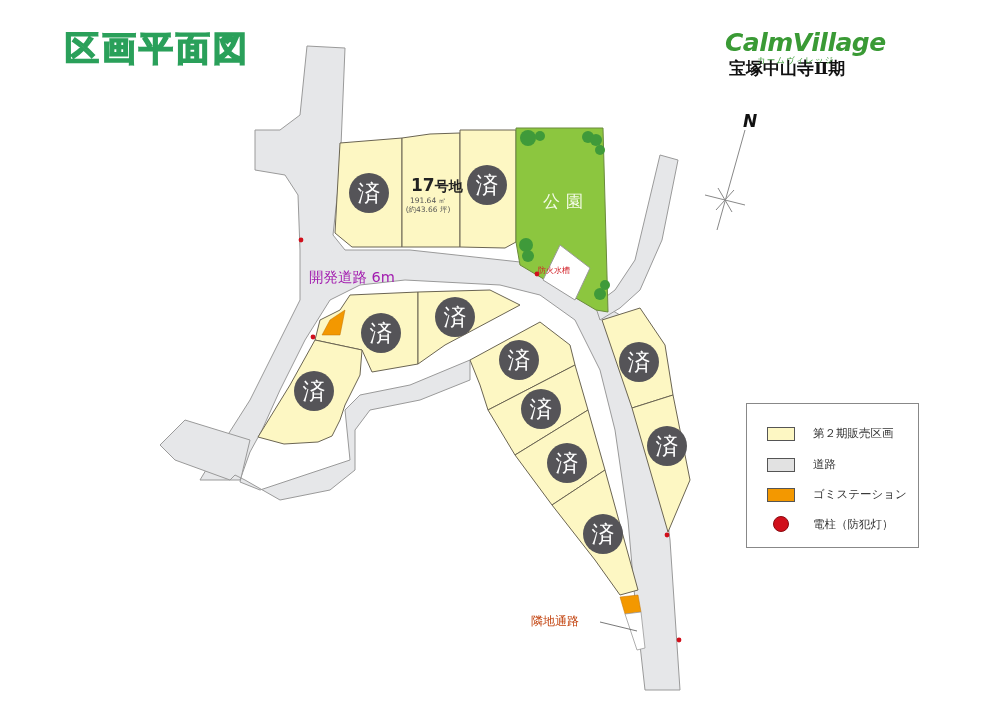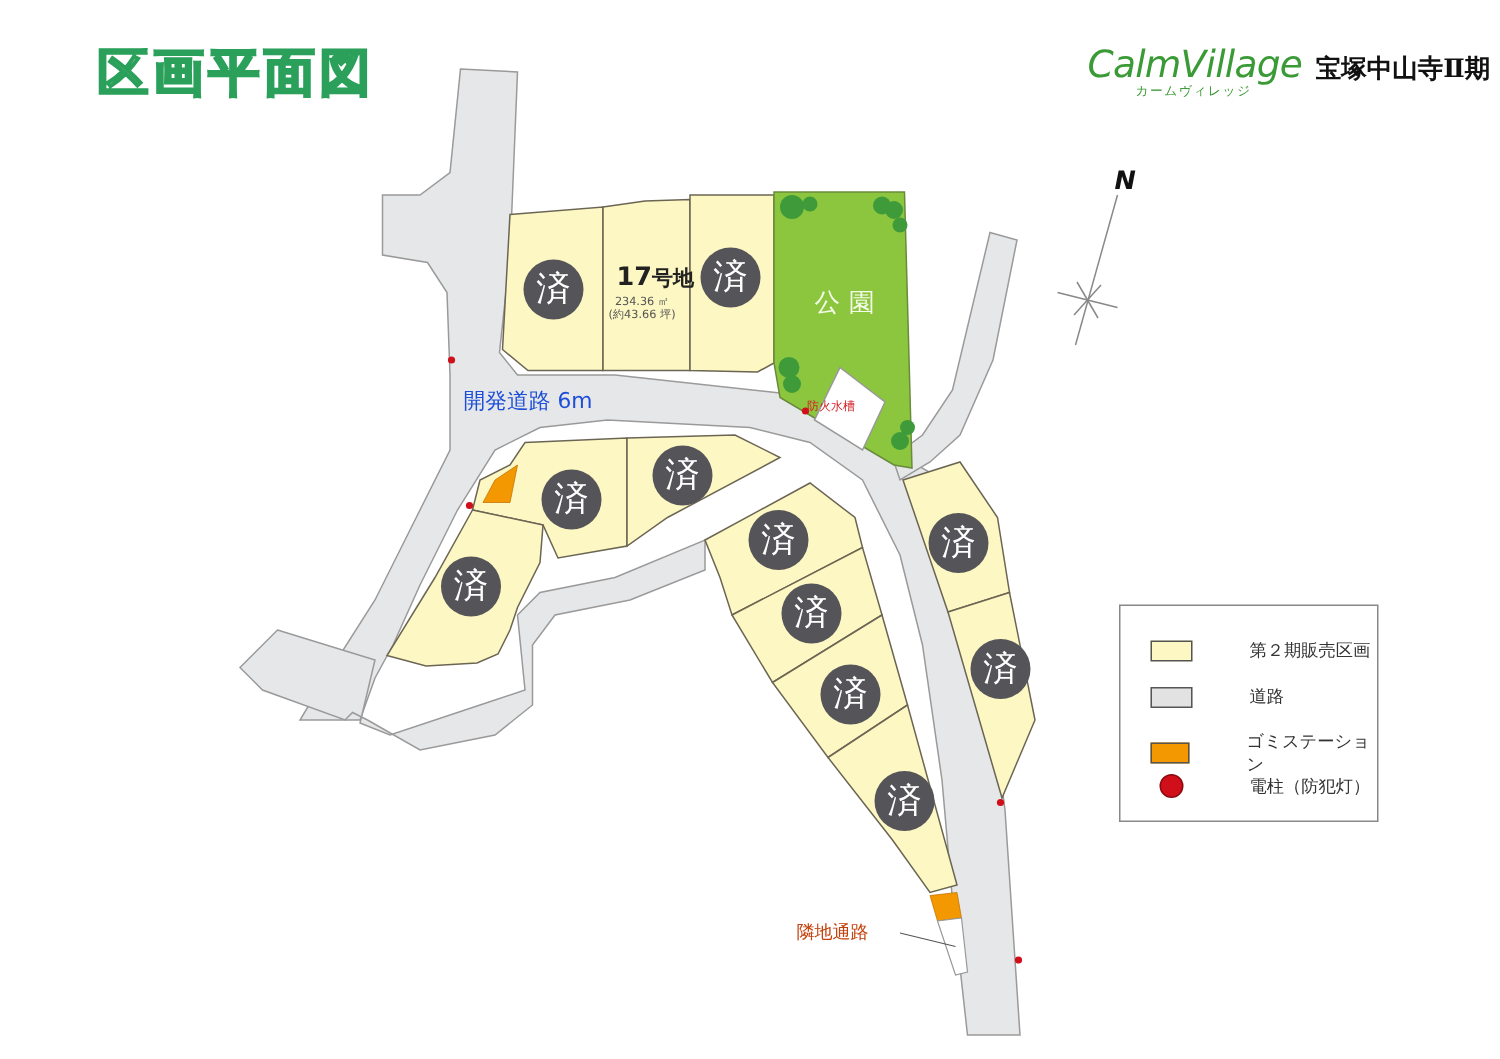--- a/index.html
+++ b/index.html
@@ -9,51 +9,51 @@
       font-size: 34px; font-weight: bold; letter-spacing: 3px;
       color: #ffffff;
       -webkit-text-stroke: 1.6px #2aa05a;
       text-shadow: 0 0 0 #2aa05a;
       font-family: "DejaVu Sans", sans-serif;
       padding-left: 32px;
     }
     .brand { position: absolute; left: 725px; top: 28px; }
     .brand-logo {
       font-family: "DejaVu Sans", sans-serif; font-size: 25px; color: #3a9a35;
-      font-style: italic; font-weight: normal; letter-spacing: -0.5px;
+      font-style: italic; font-weight: bold; letter-spacing: -0.5px;
       display: inline-block; vertical-align: baseline;
     }
     .brand-project {
       font-family: "DejaVu Serif", serif; font-size: 17px; color: #111;
       font-weight: bold; margin-left: 4px; display: inline-block;
     }
     .brand-kana {
       position: absolute; left: 32px; top: 27px; font-size: 8.5px; color: #3a9a35; letter-spacing: 1px;
       font-family: "DejaVu Sans", sans-serif;
     }
     svg.map { position: absolute; left: 0; top: 0; }
     .lbl { position: absolute; font-family: "DejaVu Sans", sans-serif; }
-    .road-label { left: 309px; top: 258px; font-size: 14.5px; color: #1d4ed8; }
+    .road-label { left: 309px; top: 268px; font-size: 14.5px; color: #a21caf; }
     .park-label { left: 543px; top: 190px; font-size: 17px; color: #f4fbe8; letter-spacing: 6px; }
     .tank-label { left: 538px; top: 265px; font-size: 8px; color: #d2232a; transform: rotate(0deg); }
     .lot-num { left: 411px; top: 175px; font-size: 17px; font-weight: bold; color: #222; }
     .lot-num small { font-size: 14px; font-weight: bold; }
     .lot-area { left: 404px; top: 196px; font-size: 7.5px; color: #555; line-height: 9px; text-align: center; width: 48px; }
     .sold {
       position: absolute; width: 40px; height: 40px; border-radius: 50%;
       background: #555458; color: #fff; font-size: 23px; line-height: 40px; text-align: center;
       font-family: "DejaVu Sans", sans-serif;
     }
     .north { left: 743px; top: 111px; font-size: 17px; font-weight: bold; font-style: italic; color: #111; }
     .access-label { left: 531px; top: 613px; font-size: 12px; color: #c2410c; }
     .legend {
       position: absolute; left: 746px; top: 403px; width: 173px; height: 145px;
       border: 1px solid #888; background: #fff; box-sizing: border-box;
     }
-    .legend-row { position: absolute; left: 0; display: flex; align-items: center; font-size: 11.5px; color: #333; gap: 20px; }
+    .legend-row { position: absolute; left: 0; display: flex; align-items: center; font-size: 11.5px; color: #333; }
     .sw { width: 28px; height: 14px; border: 1px solid #555; margin-left: 20px; margin-right: 18px; box-sizing: border-box; }
     .sw.dot { width: 16px; height: 16px; border-radius: 50%; background: #d10f1b; border-color: #8a0a10; margin-left: 26px; margin-right: 24px; }
   </style>
 </head>
 <body>
 
 <div class="title">区画平面図</div>
 
 <div class="brand">
   <span class="brand-logo">CalmVillage</span>
@@ -127,21 +127,21 @@
 <div class="lbl north">N</div>
 <div class="lbl road-label">開発道路 6m</div>
 <div class="lbl park-label">公園</div>
 <div class="lbl tank-label">防火水槽</div>
 <div class="lbl access-label">隣地通路</div>
 
 <div class="lbl lot-num">
   <span>17</span><small>号地</small>
 </div>
 <div class="lbl lot-area">
-  <div>234.36 ㎡</div>
+  <div>191.64 ㎡</div>
   <div>(約43.66 坪)</div>
 </div>
 
 <div class="sold" style="left:349px;top:173px;">済</div>
 <div class="sold" style="left:467px;top:165px;">済</div>
 <div class="sold" style="left:361px;top:313px;">済</div>
 <div class="sold" style="left:435px;top:297px;">済</div>
 <div class="sold" style="left:294px;top:371px;">済</div>
 <div class="sold" style="left:499px;top:340px;">済</div>
 <div class="sold" style="left:521px;top:389px;">済</div>

